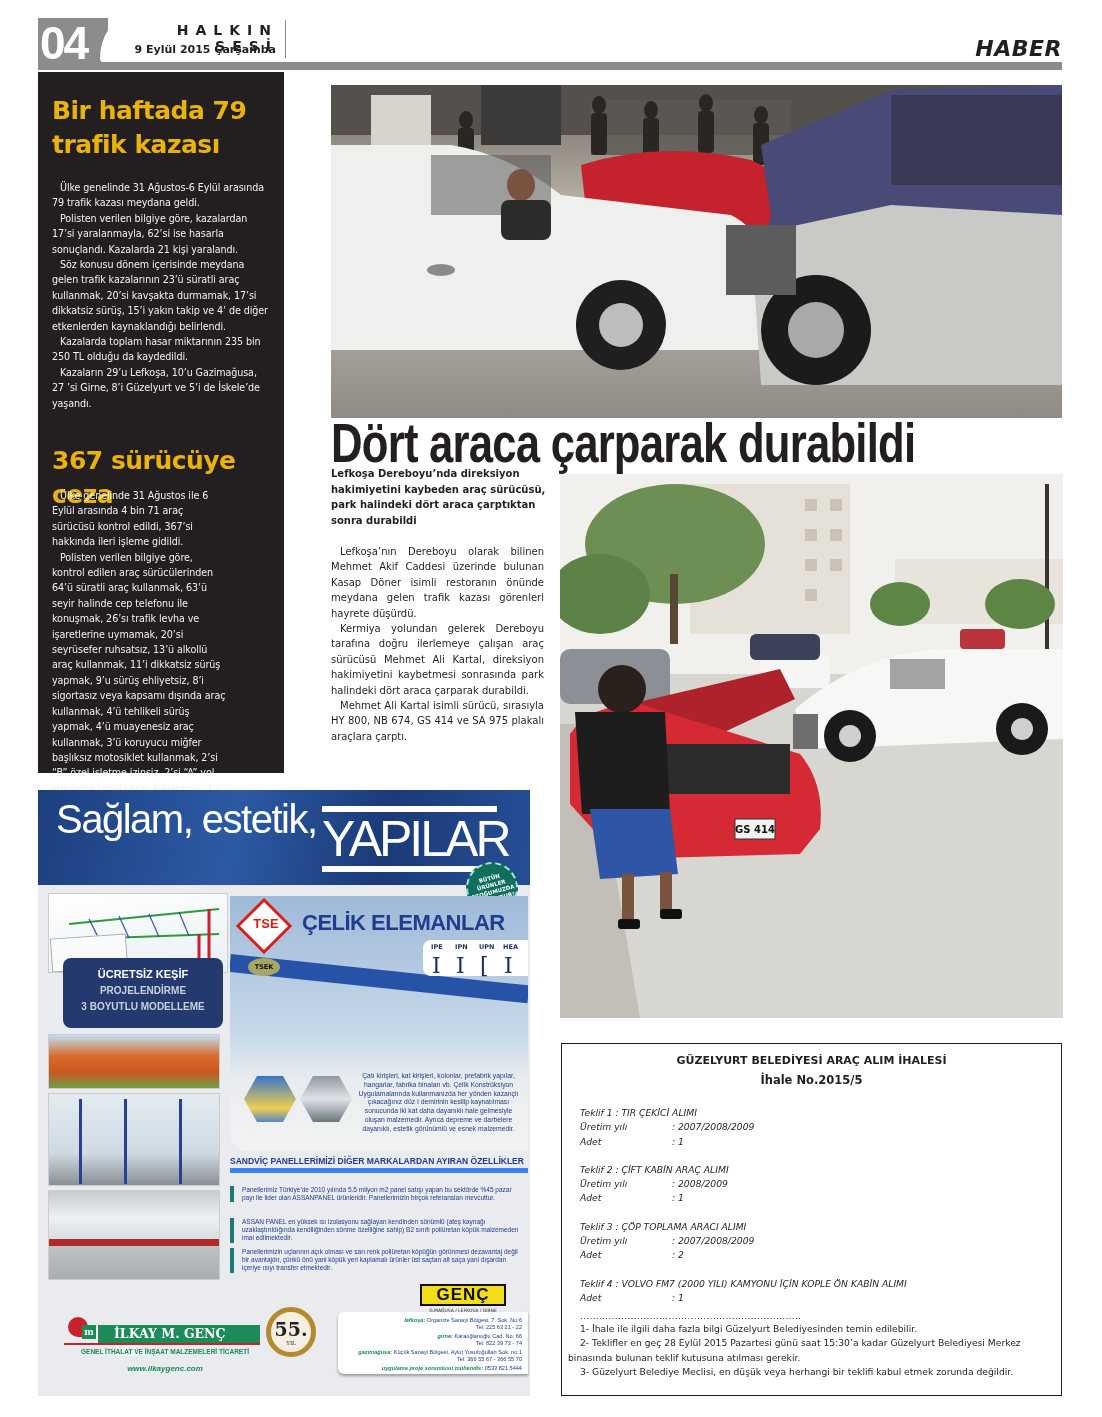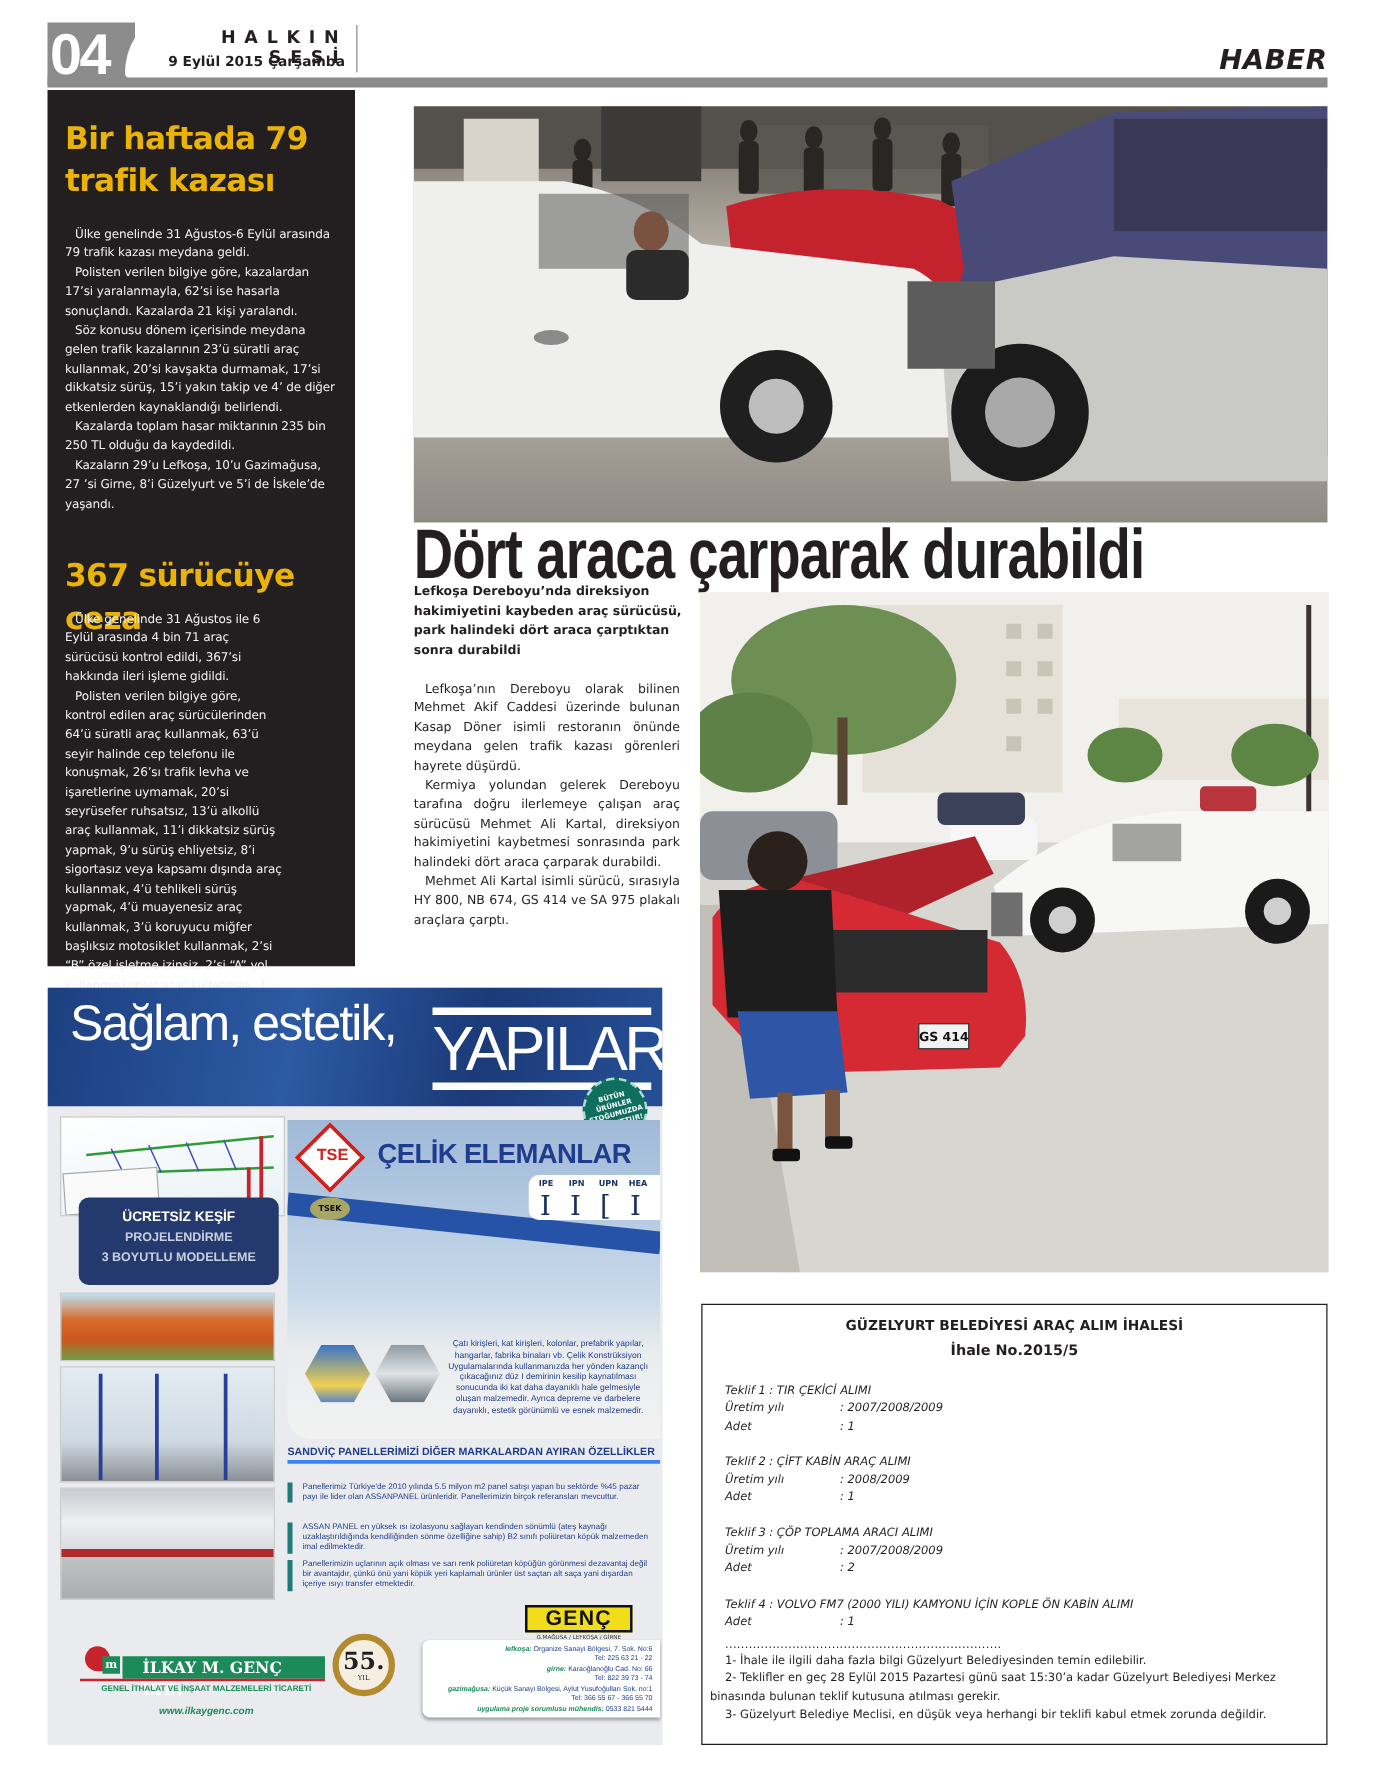--- a/index.html
+++ b/index.html
@@ -37,21 +37,21 @@
   .article p { text-indent: 9px; }
 
   
   .photo2 { position: absolute; left: 560px; top: 474px; width: 503px; height: 544px; overflow: hidden; background: #e9e7e2; }
 
   
   .ad { position: absolute; left: 38px; top: 790px; width: 492px; height: 606px; overflow: hidden; background: #e9ebee; }
   .ad-top { position: absolute; left: 0; top: 0; width: 492px; height: 95px; background: linear-gradient(100deg, #1d3f80 0%, #2c5aa3 40%, #1b3a78 70%, #264f96 100%); }
   .ad-slogan1 { position: absolute; left: 18px; top: 8px; font-family: "Liberation Sans", sans-serif; font-size: 40px; color: #fff; letter-spacing: -1.5px; line-height: 42px; }
   .ad-slogan2 { position: absolute; left: 106px; top: 42px; font-family: "Liberation Sans", sans-serif; font-size: 40px; color: #fff; letter-spacing: -1.5px; line-height: 42px; }
-  .ad-yap-box { position: absolute; left: 308px; top: 16px; width: 175px; height: 66px; }
+  .ad-yap-box { position: absolute; left: 284px; top: 16px; width: 175px; height: 66px; }
   .ad-yap-line { position: absolute; left: 0; width: 175px; height: 6px; background: #fff; }
   .ad-yapilar { position: absolute; left: 0; top: 6px; width: 175px; text-align: center; font-family: "Liberation Sans", sans-serif; font-size: 50px; line-height: 54px; color: #fff; letter-spacing: -3px; }
   .ad-badge { position: absolute; left: 428px; top: 72px; width: 52px; height: 52px; border-radius: 50%; background: #0f6e5e; border: 2px dashed #a7e0d2; color: #fff; font-size: 5.5px; font-weight: bold; text-align: center; line-height: 7px; padding-top: 11px; transform: rotate(-15deg); }
 
   .ad-img-a { position: absolute; left: 10px; top: 103px; width: 180px; height: 80px; background: linear-gradient(170deg, #fff 0%, #e8f0f5 100%); border: 1px solid #ccc; overflow: hidden; }
   .ad-img-a .frame { position: absolute; left: 2px; top: 42px; width: 76px; height: 34px; background: #fafafa; border: 1px solid #aaa; transform: rotate(-4deg); }
   .ad-keşif { position: absolute; left: 25px; top: 168px; width: 160px; height: 70px; background: #243a6e; border-radius: 8px; color: #fff; text-align: center; font-family: "Liberation Sans", sans-serif; font-weight: bold; }
   .ad-keşif .l1 { font-size: 11px; margin-top: 10px; color: #ffffff; }
   .ad-keşif .l2 { font-size: 10px; margin-top: 5px; color: #c9cfdc; }
   .ad-keşif .l3 { font-size: 10px; margin-top: 5px; color: #c9cfdc; }
@@ -68,21 +68,21 @@
   .ad-tsek { position: absolute; left: 18px; top: 62px; width: 32px; height: 18px; border-radius: 50%; background: #a8a665; color: #111; font-size: 6.5px; font-weight: bold; text-align: center; line-height: 18px; }
   .ad-celik-title { position: absolute; left: 72px; top: 14px; font-family: "Liberation Sans", sans-serif; font-size: 22px; font-weight: bold; color: #1f3d8c; letter-spacing: -0.5px; }
   .ad-profiles { position: absolute; left: 193px; top: 44px; width: 105px; height: 36px; background: #fff; border-radius: 8px 0 0 8px; }
   .ad-profiles .pl { position: absolute; top: 3px; font-size: 6.5px; font-weight: bold; color: #1c2f5e; }
   .ad-profiles .pg { position: absolute; top: 14px; font-size: 22px; color: #1c2f5e; font-family: "DejaVu Serif", serif; line-height: 24px; }
   .ad-hex { position: absolute; width: 52px; height: 46px; clip-path: polygon(25% 0,75% 0,100% 50%,75% 100%,25% 100%,0 50%); }
   .ad-hex.h1 { left: 14px; top: 180px; background: linear-gradient(180deg, #3a74c9, #f0d050 70%, #5986c6); }
   .ad-hex.h2 { left: 70px; top: 180px; background: linear-gradient(180deg, #8f9aa3, #dfe3e6 50%, #6b757d); }
   .ad-celik-desc { position: absolute; left: 126px; top: 176px; width: 165px; font-family: "Liberation Sans", sans-serif; font-size: 6.8px; line-height: 8.8px; color: #1f3d8c; text-align: center; }
 
-  .ad-sandvic-title { position: absolute; left: 192px; top: 366px; width: 298px; font-family: "Liberation Sans", sans-serif; font-size: 8.5px; font-weight: bold; line-height: 10px; color: #1f3d8c; border-bottom: 3px solid #3b82f6; padding-bottom: 2px; }
+  .ad-sandvic-title { position: absolute; left: 192px; top: 366px; width: 298px; font-family: "Liberation Sans", sans-serif; font-size: 8.5px; font-weight: bold; line-height: 10px; color: #1f3d8c; border-bottom: 5px solid #3b82f6; padding-bottom: 2px; }
   .ad-feature { position: absolute; left: 192px; width: 290px; padding-left: 8px; border-left: 4px solid #1e7a76; font-family: "Liberation Sans", sans-serif; font-size: 6.5px; line-height: 8.2px; color: #1f3d8c; }
   .ad-genc { position: absolute; left: 382px; top: 494px; width: 86px; height: 22px; background: #f2dd1a; border: 2px solid #111; font-family: "Liberation Sans", sans-serif; font-weight: bold; font-size: 17px; line-height: 18px; text-align: center; color: #111; letter-spacing: 1px; }
   .ad-genc-sub { position: absolute; left: 382px; top: 518px; width: 86px; text-align: center; font-size: 4.5px; color: #333; }
 
   .ad-ilkay-logo { position: absolute; left: 30px; top: 527px; width: 20px; height: 20px; background: #c8232c; border-radius: 50% 50% 0 50%; }
   .ad-ilkay-m { position: absolute; left: 44px; top: 535px; width: 14px; height: 14px; background: #1d8a5a; color: #fff; font-size: 9px; line-height: 14px; text-align: center; font-family: "DejaVu Serif", serif; font-weight: bold; }
   .ad-ilkay-bar { position: absolute; left: 60px; top: 535px; width: 162px; height: 18px; background: #1d8a5a; color: #fff; font-family: "DejaVu Serif", serif; font-weight: bold; font-size: 12.5px; line-height: 18px; padding-left: 16px; }
   .ad-ilkay-red { position: absolute; left: 26px; top: 553px; width: 196px; height: 2px; background: #c8232c; }
   .ad-ilkay-sub { position: absolute; left: 22px; top: 558px; width: 210px; font-family: "Liberation Sans", sans-serif; font-weight: bold; font-size: 6.5px; color: #1d8a5a; text-align: center; }
   .ad-ilkay-web { position: absolute; left: 22px; top: 574px; width: 210px; font-family: "Liberation Sans", sans-serif; font-weight: bold; font-style: italic; font-size: 8px; color: #1d8a5a; text-align: center; }

